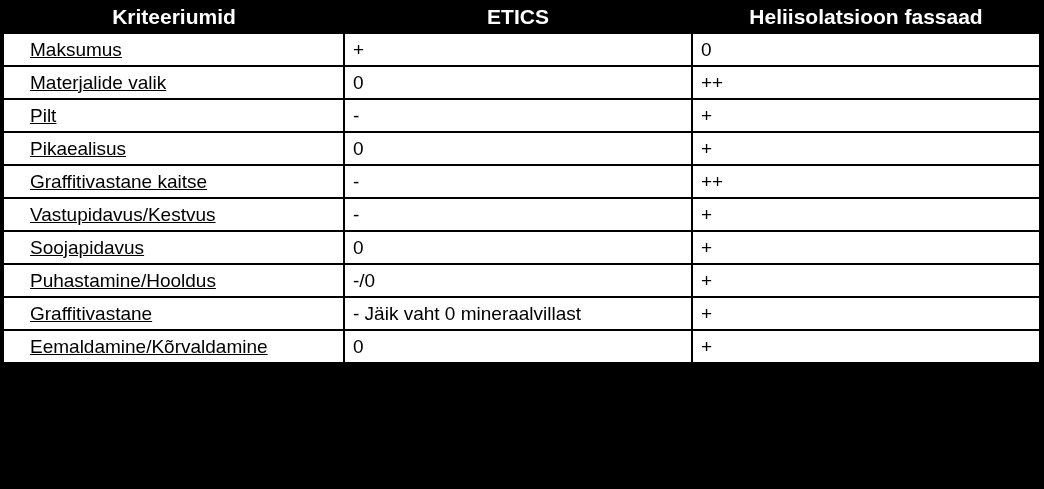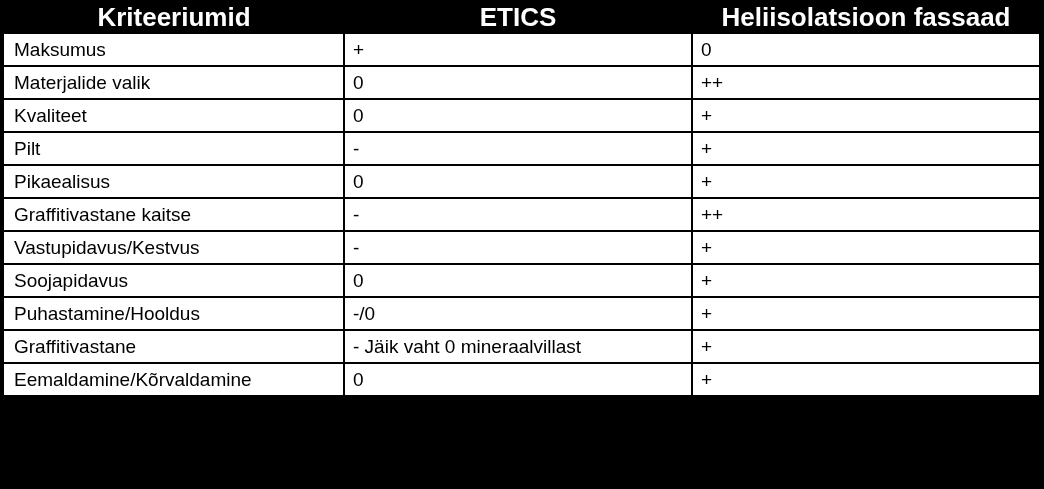--- a/index.html
+++ b/index.html
@@ -27,21 +27,21 @@
     background: #000000;
   }
   table.comparison col.c0 { width: 342px; }
   table.comparison col.c1 { width: 350px; }
   table.comparison col.c2 { width: 352px; }
 
   thead th {
     background: #000000;
     color: #ffffff;
     font-weight: bold;
-    font-size: 26px;
+    font-size: 21px;
     height: 16px;
     line-height: 34px;
     padding: 0;
     text-align: center;
     border: none;
     font-family: "Liberation Sans", sans-serif;
   }
   tbody td {
     background: #ffffff;
     color: #000000;
@@ -52,21 +52,22 @@
     border: 2px solid #000000;
     border-left: none;
     border-right: none;
     text-align: left;
     white-space: nowrap;
     overflow: hidden;
     font-family: "Liberation Sans", sans-serif;
   }
   tbody td.crit {
     border-right: 2px solid #000000;
-    padding-left: 10px;
+    padding-left: 26px;
+    text-decoration: underline;
   }
   tbody td.val {
     border-right: 2px solid #000000;
     padding-left: 8px;
   }
   tbody tr:first-child td {
     border-top: none;
   }
   tbody tr:last-child td {
     border-bottom: none;
@@ -104,25 +105,20 @@
         <td class="crit">Maksumus</td>
         <td class="val">+</td>
         <td class="val">0</td>
       </tr>
       <tr>
         <td class="crit">Materjalide valik</td>
         <td class="val">0</td>
         <td class="val">++</td>
       </tr>
       <tr>
-        <td class="crit">Kvaliteet</td>
-        <td class="val">0</td>
-        <td class="val">+</td>
-      </tr>
-      <tr>
         <td class="crit">Pilt</td>
         <td class="val">-</td>
         <td class="val">+</td>
       </tr>
       <tr>
         <td class="crit">Pikaealisus</td>
         <td class="val">0</td>
         <td class="val">+</td>
       </tr>
       <tr>

